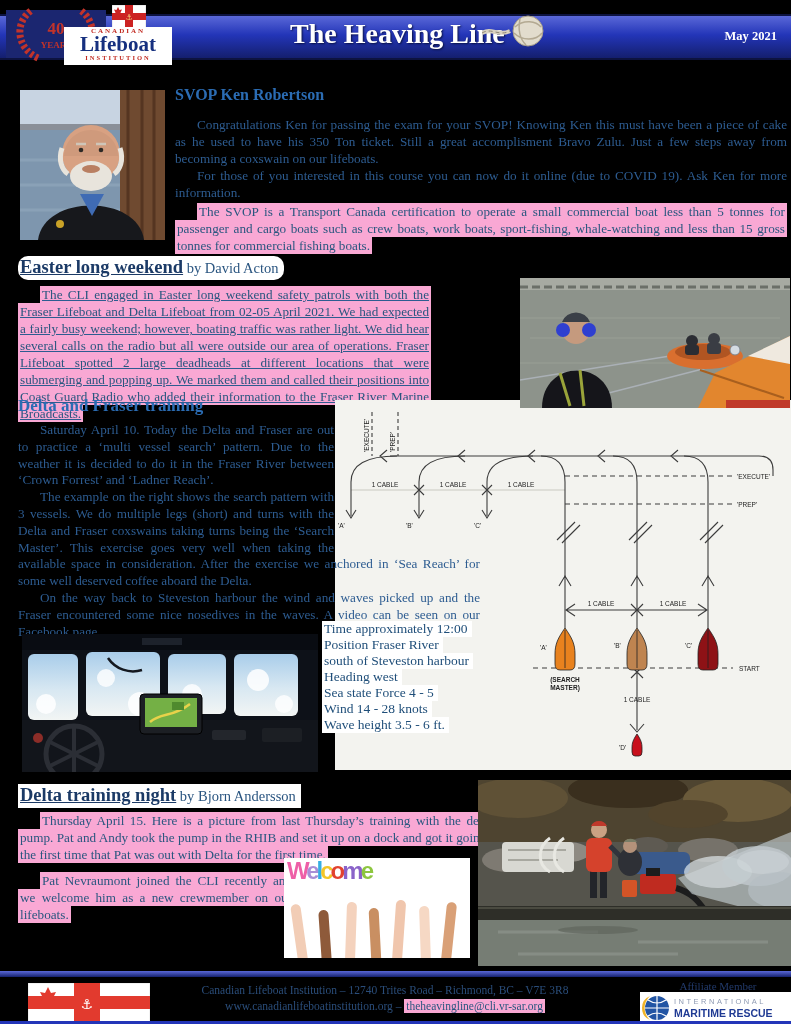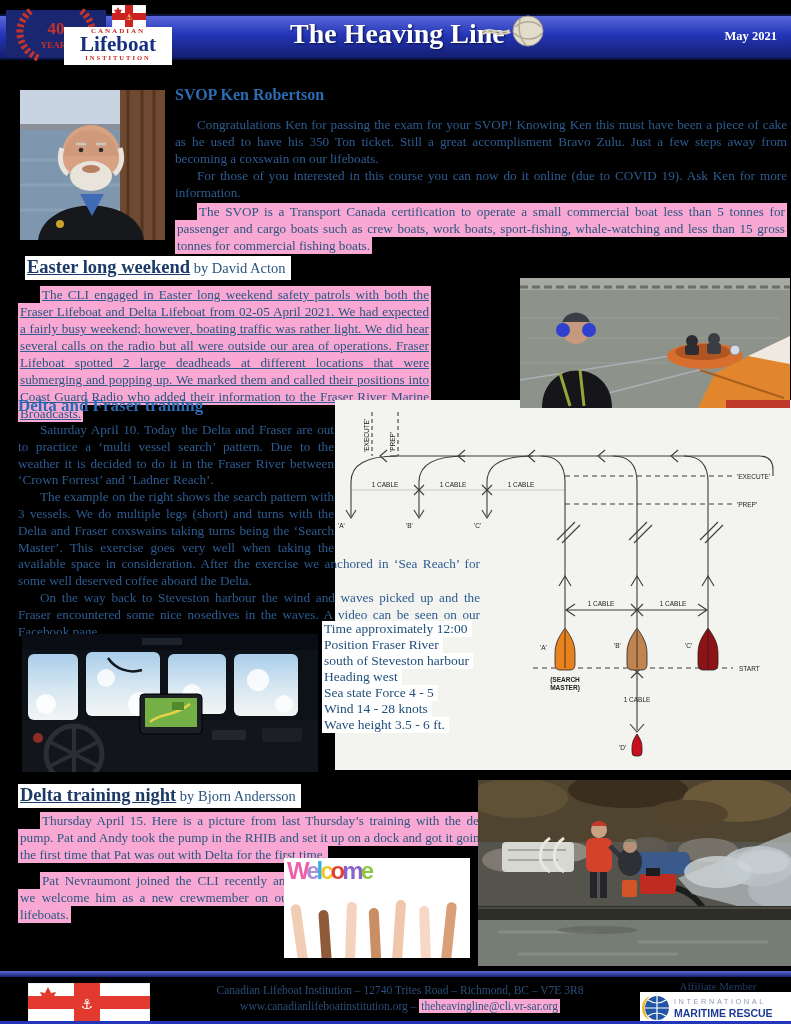--- a/index.html
+++ b/index.html
@@ -24,21 +24,21 @@
   .hl{background:#f9a8d4;color:#29567f;padding:1px 2px;
       -webkit-box-decoration-break:clone;box-decoration-break:clone;}
   .sec-title{font-weight:bold;color:#2b6cb3;font-size:17px;margin:0;}
   .boxed-title{display:inline-block;background:#fff;padding:1px 5px 2px 2px;}
   .boxed-title .t{font-weight:bold;color:#1b3a66;font-size:18.5px;text-decoration:underline;}
   .boxed-title .by{color:#2a5580;font-size:14.5px;}
   
   .ken-photo{position:absolute;left:20px;top:90px;width:145px;height:150px;}
   .svop-text{position:absolute;left:175px;top:86px;width:612px;}
   .svop-text h2{font-size:16px;margin:0 0 12px 0;}
-  .easter-title{position:absolute;left:25px;top:256px;}
+  .easter-title{position:absolute;left:18px;top:256px;border-radius:10px;}
   .easter-para{position:absolute;left:18px;top:286px;width:413px;text-decoration:underline;}
   .easter-photo{position:absolute;left:520px;top:278px;width:270px;height:130px;z-index:4;}
   .training-title{position:absolute;left:18px;top:396px;}
   .diagram-panel{position:absolute;left:335px;top:400px;width:456px;height:370px;background:#f3f3ef;z-index:1;}
   .training-text{position:absolute;left:18px;top:422px;width:462px;z-index:2;}
   .training-text .spacer{float:right;width:146px;height:118px;}
   .training-text p.para{line-height:16.8px;}
   .cond-box{position:absolute;left:322px;top:621px;z-index:3;font-size:13.5px;line-height:16px;color:#1f4e79;}
   .cond-box div{background:#fff;width:max-content;padding:0 4px 0 2px;}
   .wheelhouse-photo{position:absolute;left:22px;top:634px;width:296px;height:138px;z-index:2;}
@@ -48,21 +48,21 @@
   .welcome{position:absolute;left:284px;top:858px;width:186px;height:100px;background:#fff;overflow:hidden;z-index:2;}
   .welcome-letters{position:absolute;left:3px;top:0px;font-family:"Liberation Sans",sans-serif;
       font-weight:bold;font-size:24px;letter-spacing:-3px;line-height:1.1;}
   .welcome svg{position:absolute;left:0;bottom:0;}
   .pump-photo{position:absolute;left:478px;top:780px;width:313px;height:186px;}
   
   .footer-rule{position:absolute;left:0;top:971px;width:791px;height:6px;
       background:linear-gradient(#5a68d8,#16226e);}
   .flag-logo{position:absolute;left:28px;top:983px;width:122px;height:39px;}
   .footer-center{position:absolute;left:150px;top:982px;width:470px;text-align:center;
-      font-size:11.5px;line-height:16px;color:#2a4d7a;padding-left:15px;}
+      font-size:11.5px;line-height:16px;color:#2a4d7a;}
   .affiliate{position:absolute;left:648px;top:980px;width:140px;text-align:center;
       font-size:11px;color:#223a6b;}
   .imr-box{position:absolute;left:640px;top:992px;width:151px;height:31px;background:#fff;}
   .bottom-line{position:absolute;left:0;top:1021px;width:791px;height:3px;background:#2335b8;}
   a{text-decoration:none;color:inherit;}
 </style>
 </head>
 <body>
 
 <div class="page">

